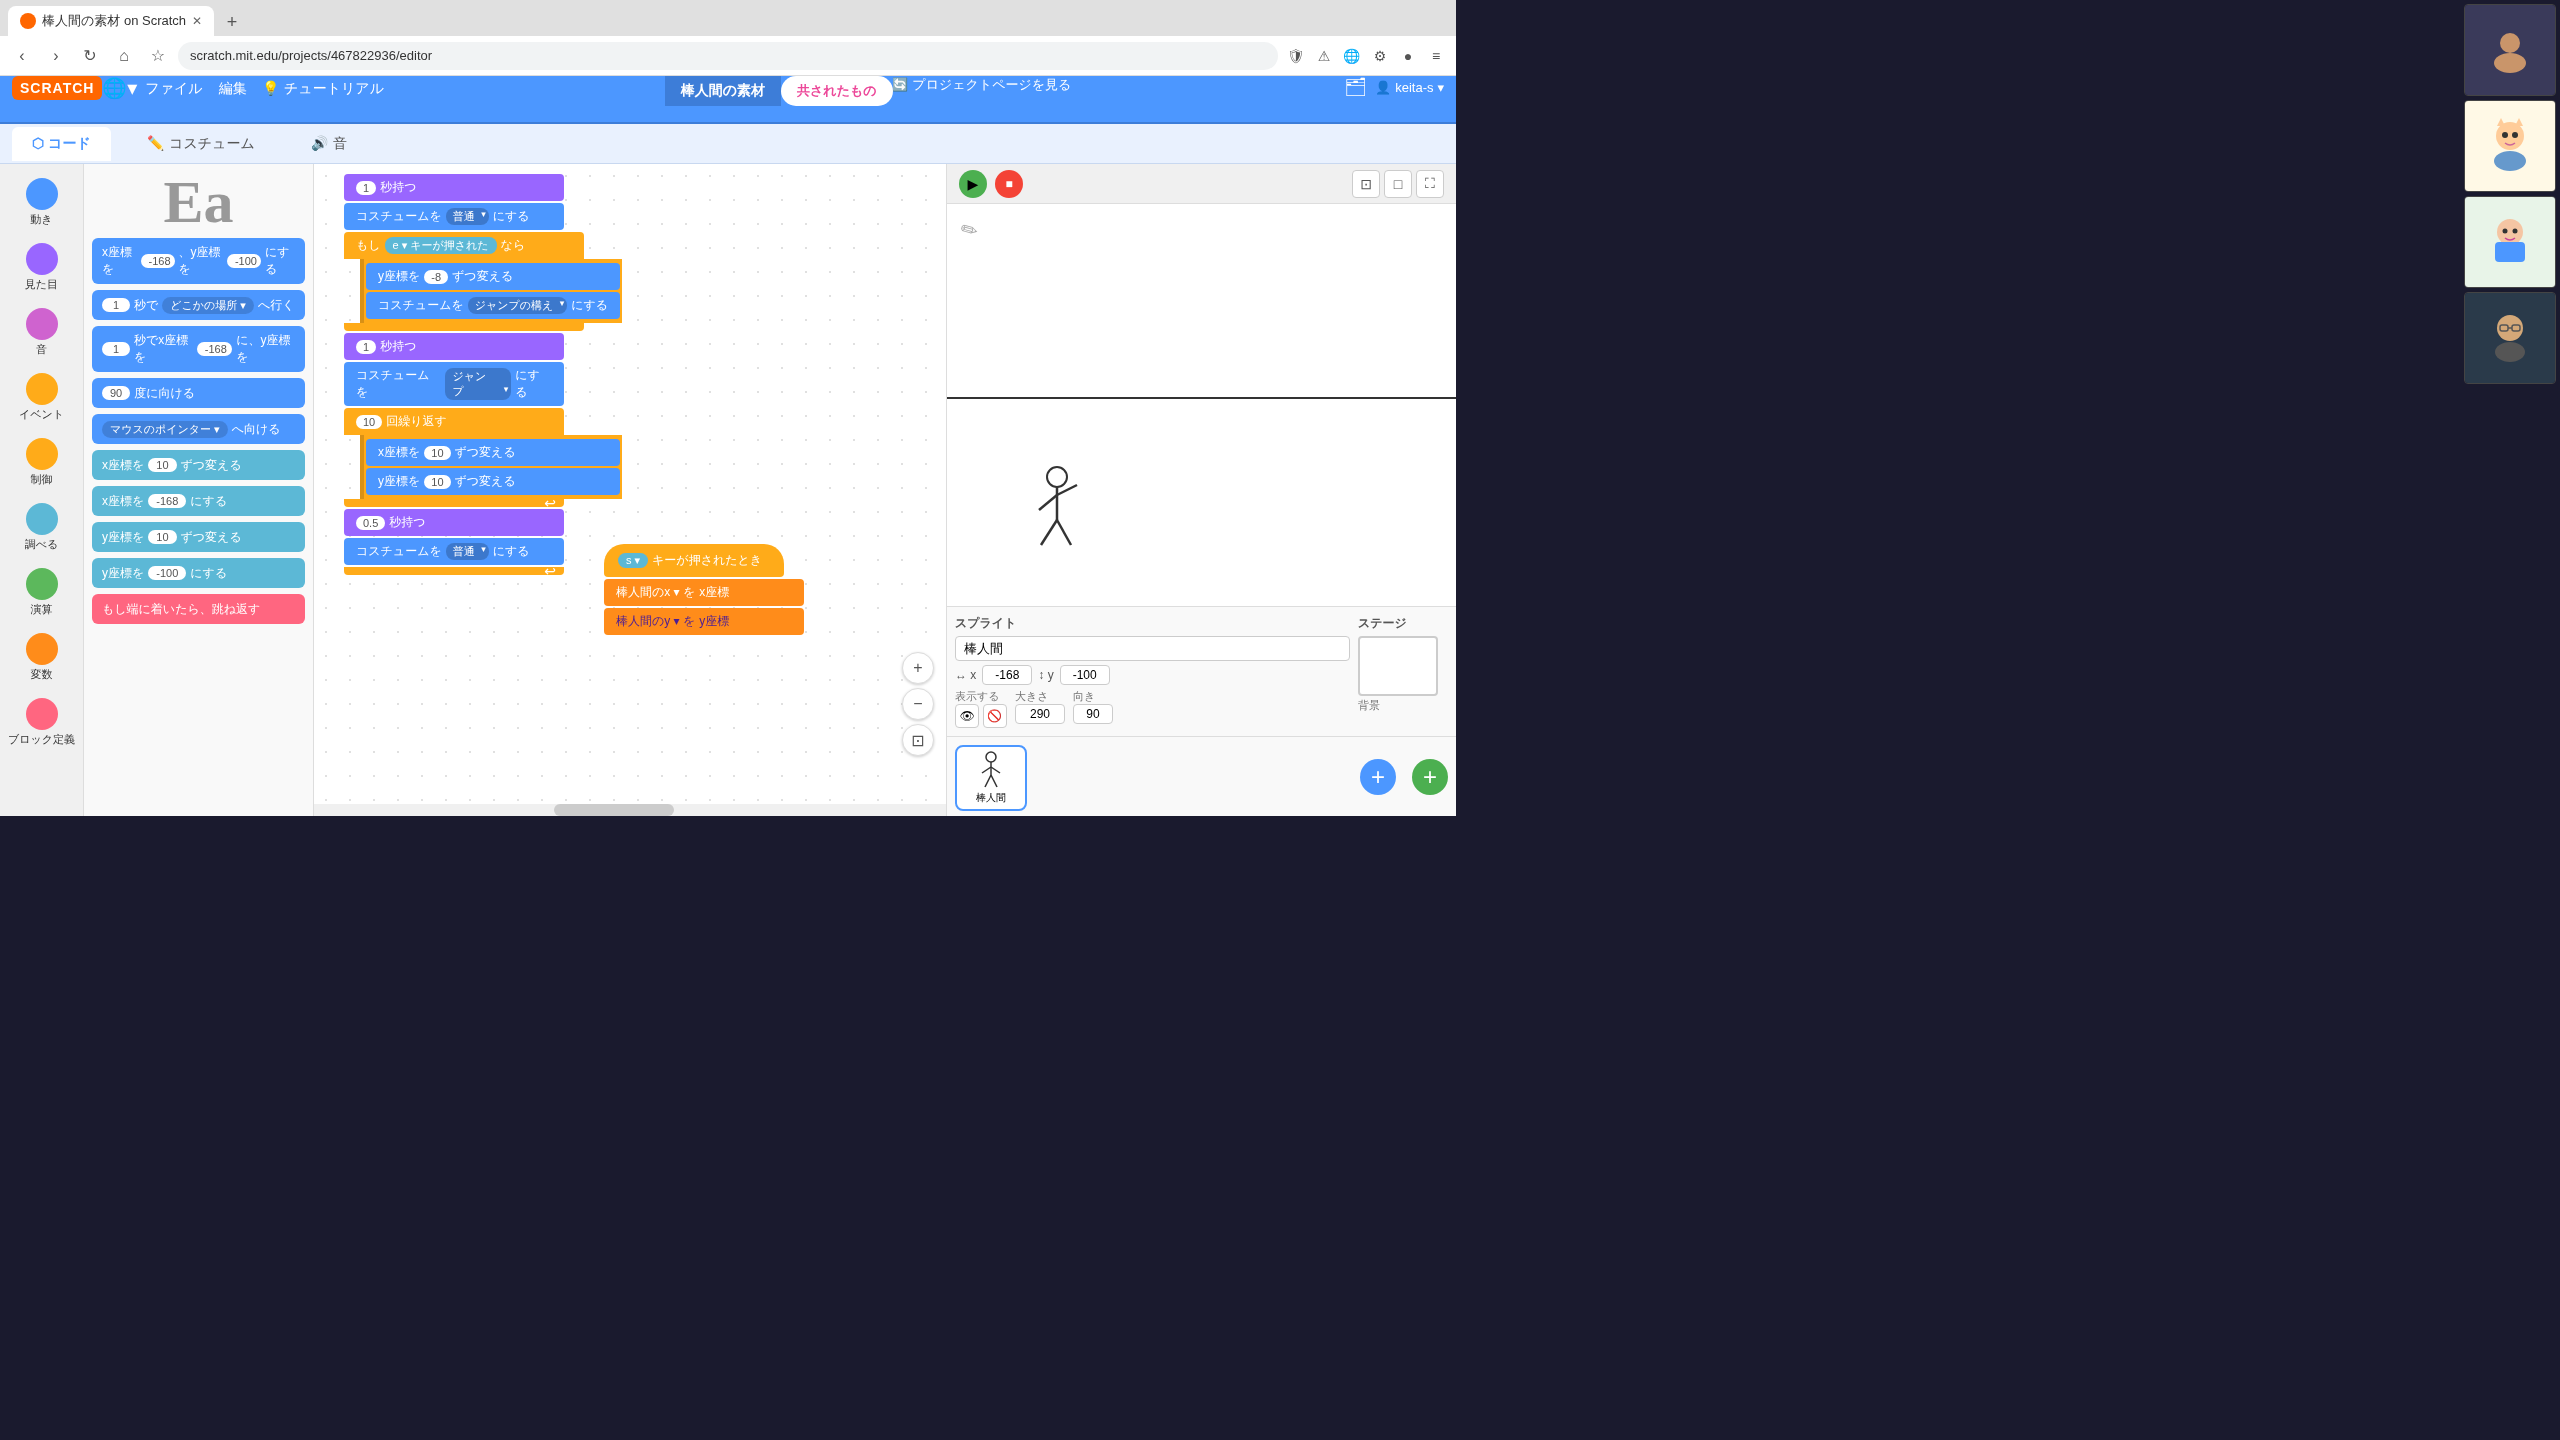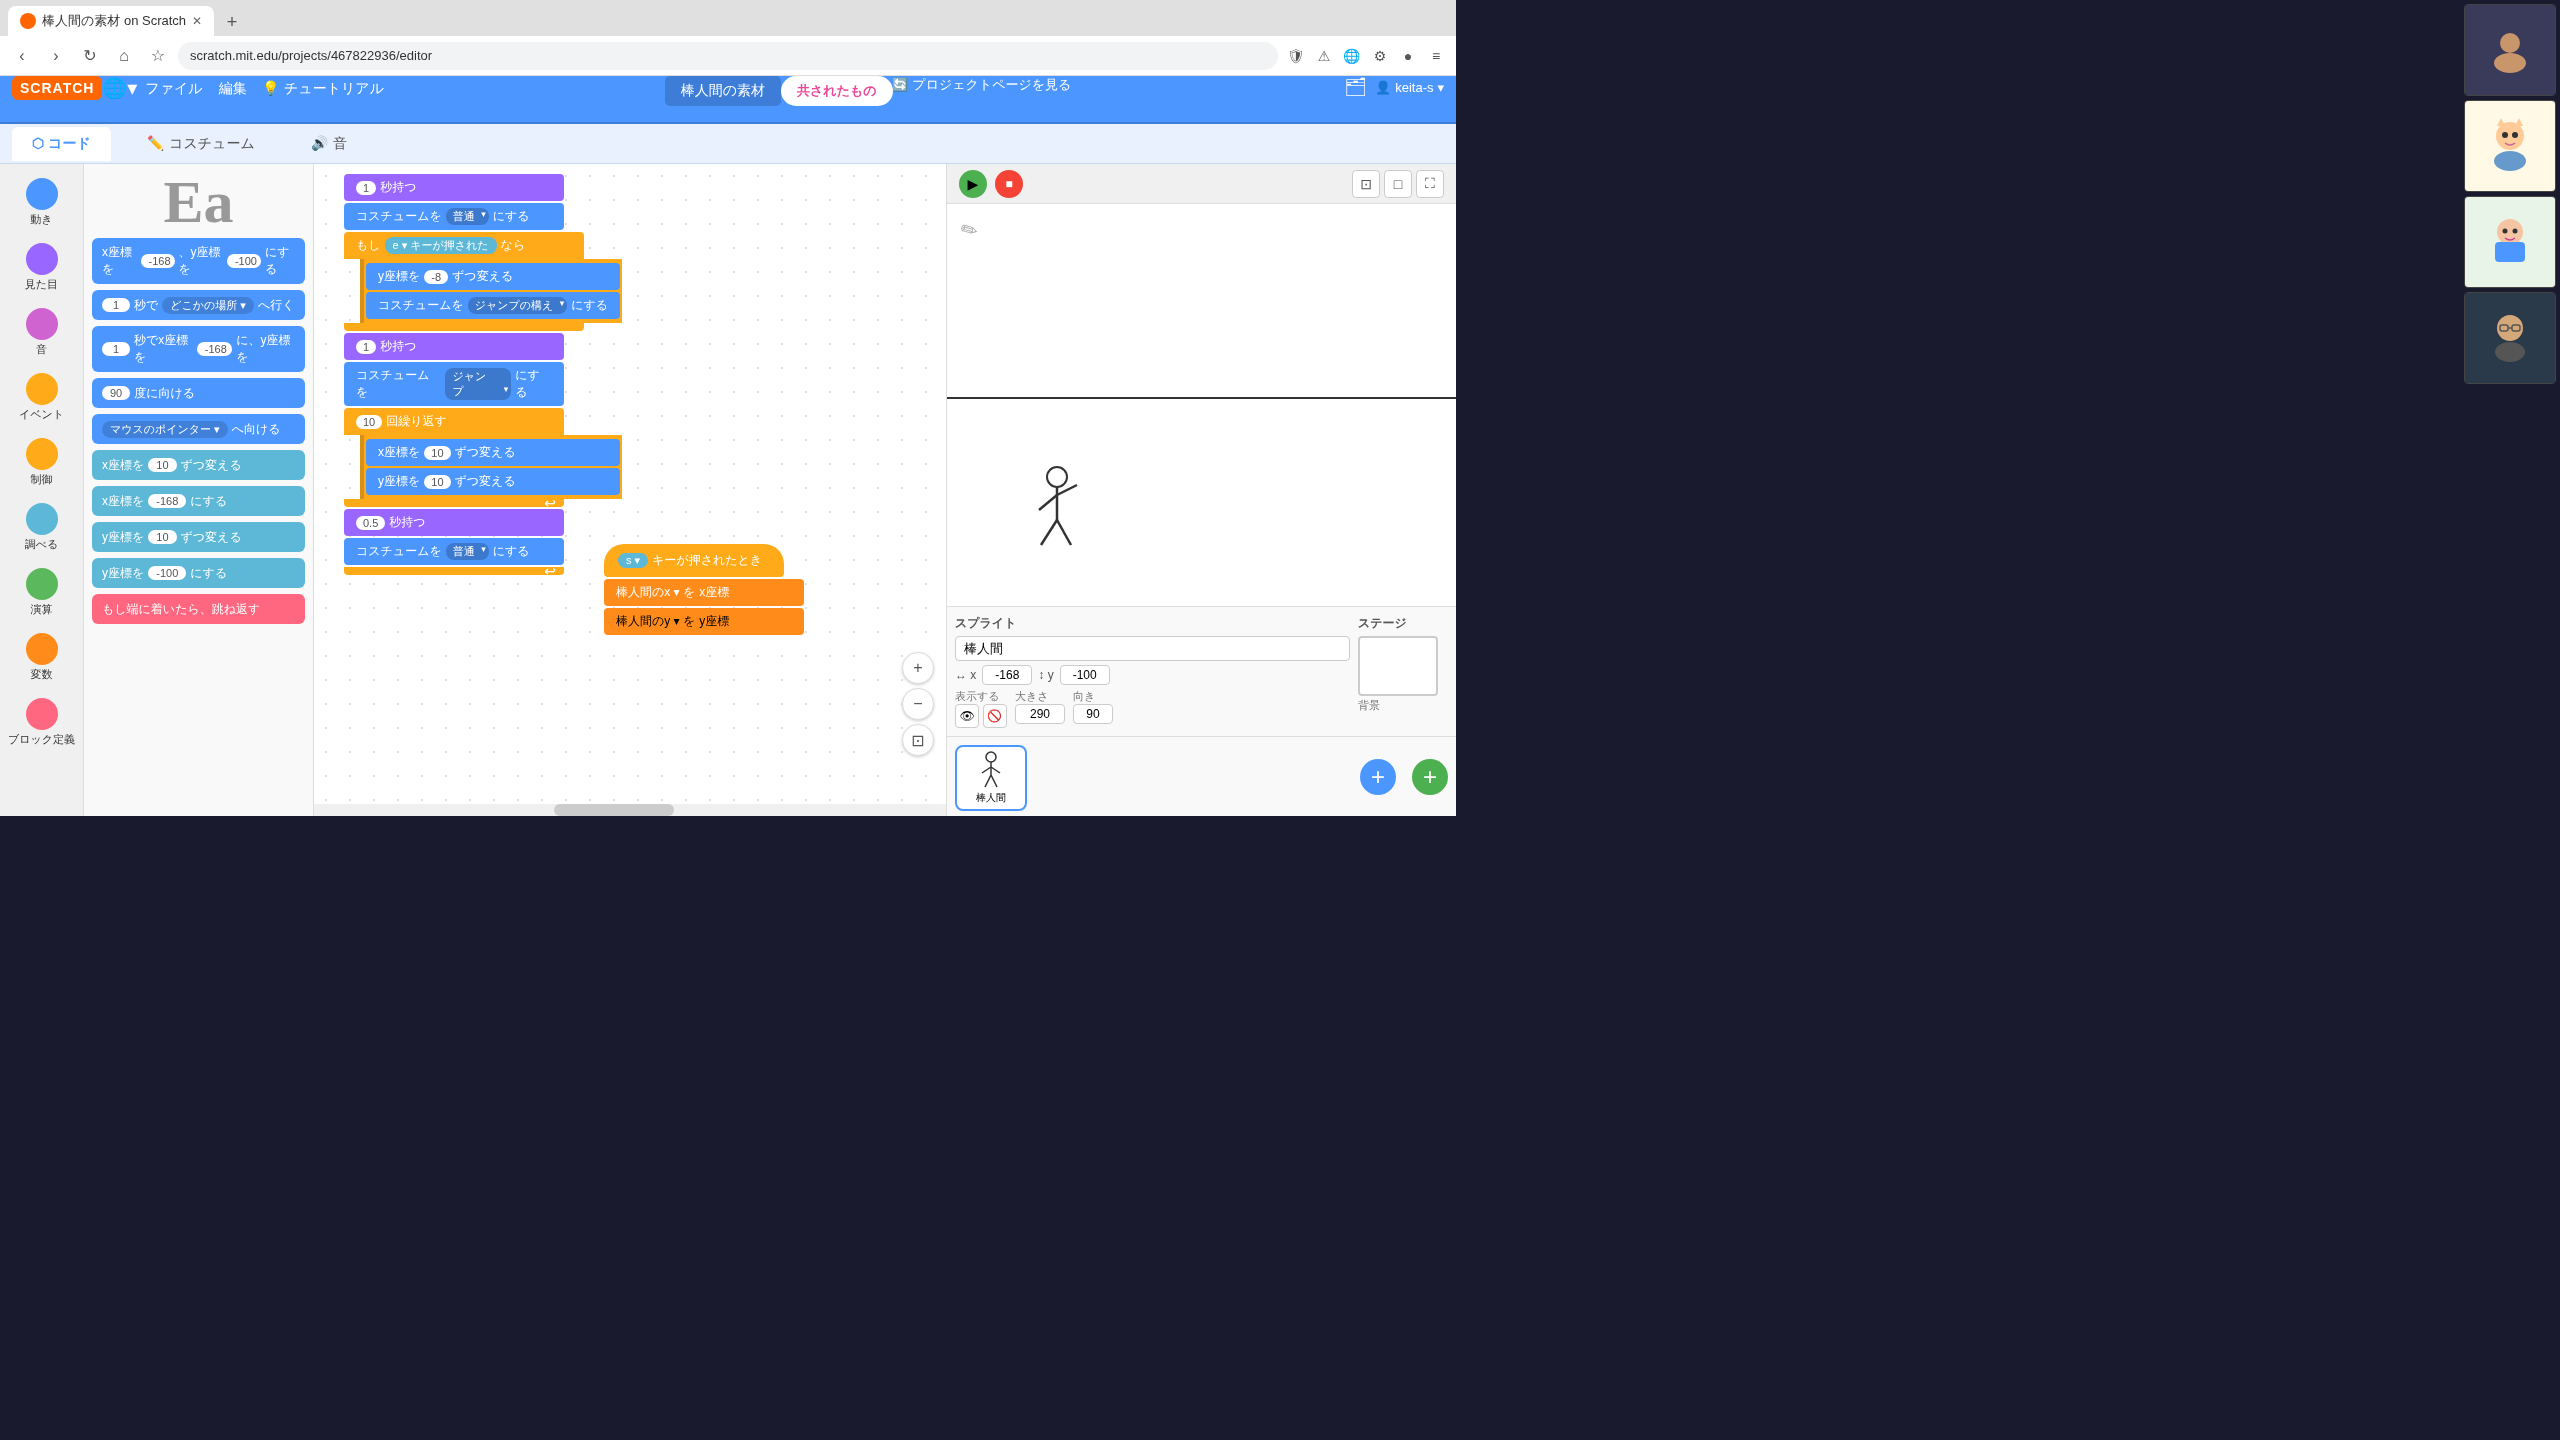--- a/index.html
+++ b/index.html
@@ -98,22 +98,23 @@
     }
     .header-menu {
       color: white; font-size: 14px; cursor: pointer; padding: 4px 8px;
       border-radius: 4px;
     }
     .header-title-box {
       background: #3d7dd8;
       color: white;
       font-size: 14px;
       padding: 6px 16px;
-      border-radius: 5px;
+      border-radius: 0;
       margin-left: auto;
+      font-weight: bold;
     }
     .header-share-btn {
       background: white;
       color: #ec4899;
       font-size: 13px;
       padding: 6px 16px;
       border-radius: 20px;
       cursor: pointer;
       font-weight: bold;
     }
@@ -598,21 +599,21 @@
         <div style="position:absolute; top:380px; left:290px;">
 
           <div style="background:#ffab19; border-radius:20px 20px 4px 4px; padding:8px 14px; color:white; font-size:12px; display:flex; align-items:center; gap:4px; width:180px; margin-bottom:2px;">
             <span style="background:#5cb8d6; border-radius:8px; padding:1px 8px; font-size:11px;">s ▾</span>
             <span>キーが押されたとき</span>
           </div>
           <div style="background:#ff8c1a; border-radius:4px; padding:5px 12px; color:white; font-size:12px; margin-bottom:2px; display:flex; align-items:center; gap:4px; width:200px;">
             <span>棒人間のx ▾ を</span>
             <span>x座標</span>
           </div>
-          <div style="background:#ff8c1a; border-radius:4px; padding:5px 12px; color:#000000; font-size:12px; margin-bottom:2px; display:flex; align-items:center; gap:4px; width:200px;">
+          <div style="background:#ff8c1a; border-radius:4px; padding:5px 12px; color:#4c1d95; font-size:12px; margin-bottom:2px; display:flex; align-items:center; gap:4px; width:200px;">
             <span>棒人間のy ▾ を</span>
             <span>y座標</span>
           </div>
         </div>
 
       </div>
 
       <div class="canvas-controls">
         <div class="canvas-btn">+</div>
         <div class="canvas-btn">−</div>

